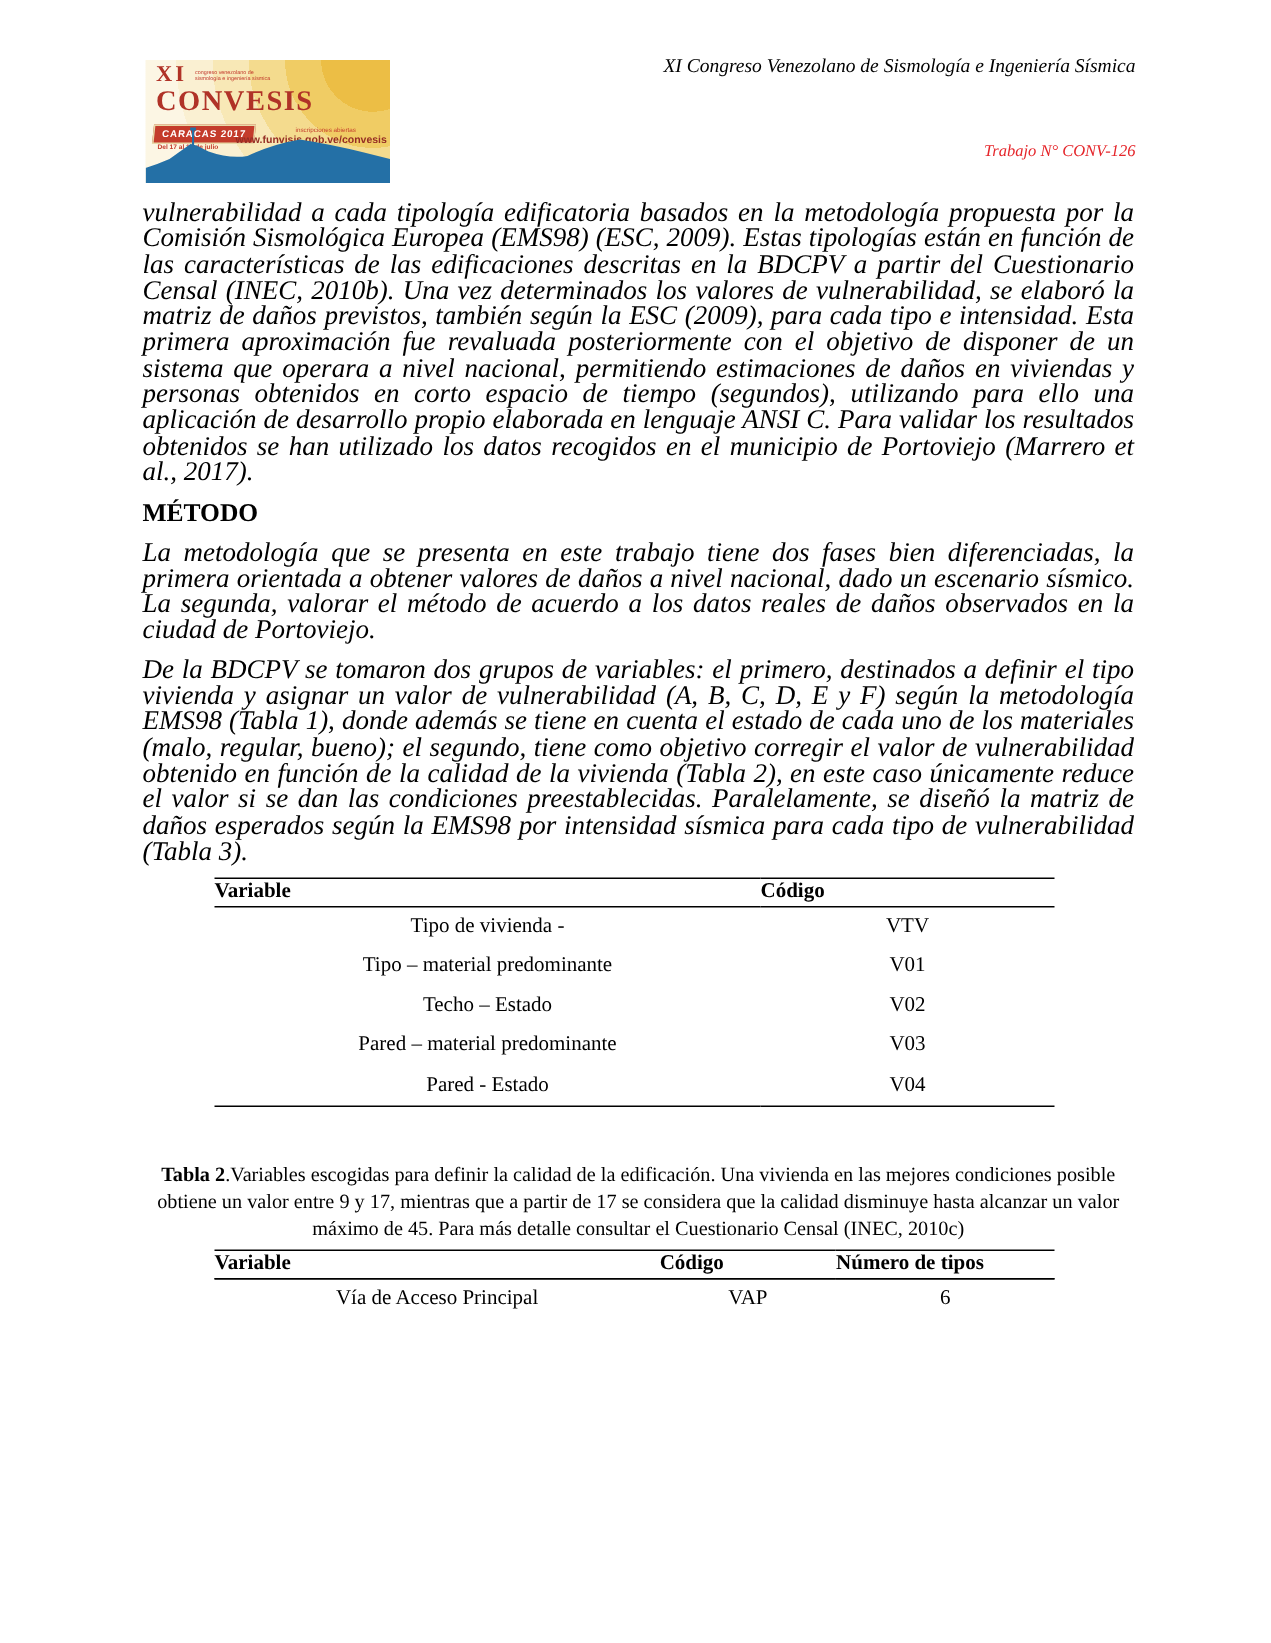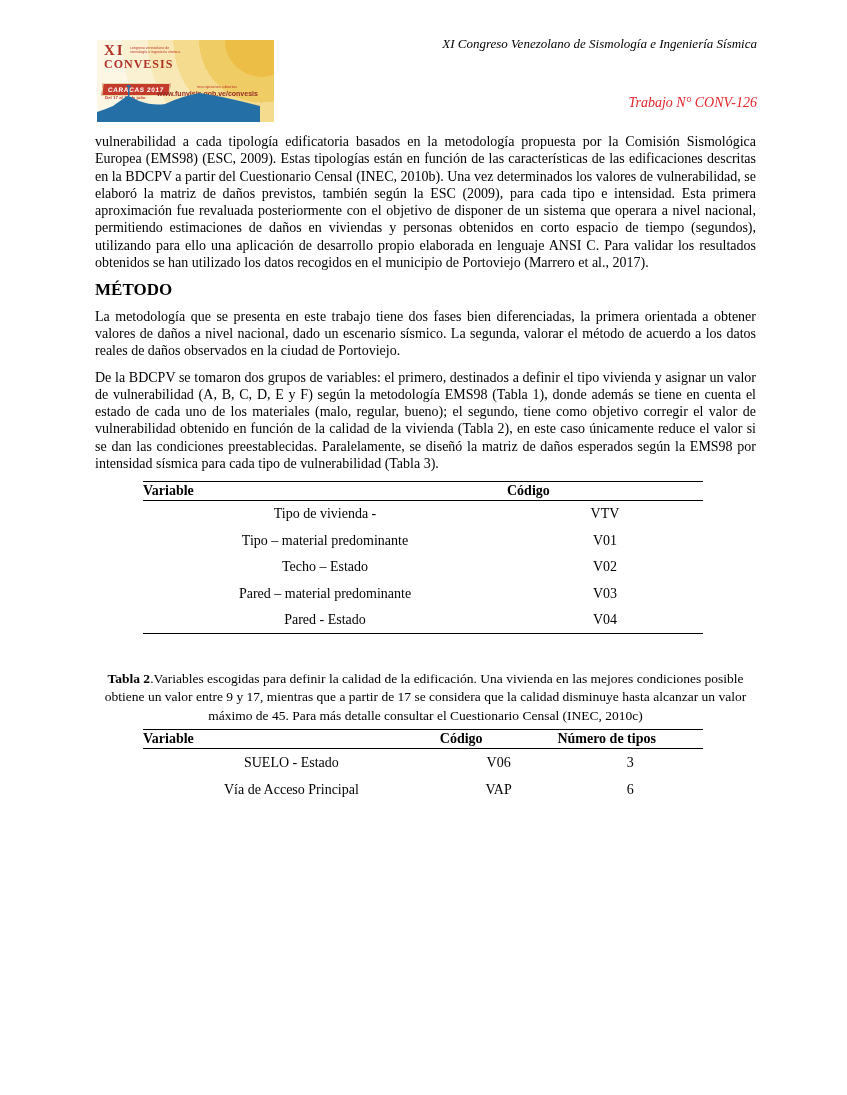--- a/index.html
+++ b/index.html
@@ -11,21 +11,21 @@
     background: #ffffff;
     font-family: "Liberation Serif", serif;
     color: #000000;
     overflow: hidden;
   }
 
   
   .logo {
     position: absolute;
     left: 97px; top: 40px;
-    width: 177px; height: 82px;
+    width: 163px; height: 82px;
     overflow: hidden;
     background: radial-gradient(circle at 93% 0%,
       #ecbe45 0%, #ecbe45 20%,
       #f0cc64 20%, #f0cc64 34%,
       #f4db8e 34%, #f4db8e 48%,
       #f8e8b6 48%, #f8e8b6 62%,
       #faf0d2 62%, #faf0d2 76%,
       #fcf6e4 76%);
   }
   .logo-xi {
@@ -33,21 +33,21 @@
     font-size: 15px; font-weight: bold; letter-spacing: 2px;
     color: #b03227;
   }
   .logo-small {
     position: absolute; left: 33px; top: 6px; width: 54px;
     font-size: 3.6px; line-height: 4.2px; color: #c23a2d;
     font-family: "Liberation Sans", sans-serif;
   }
   .logo-convesis {
     position: absolute; left: 7px; top: 17px;
-    font-size: 12px; font-weight: bold; letter-spacing: 1px;
+    font-size: 19px; font-weight: bold; letter-spacing: 1px;
     color: #b03227;
   }
   .logo-ribbon {
     position: absolute; left: 5px; top: 43px;
     background: #c43b2b; color: #ffffff;
     font-size: 6.5px; font-weight: bold; letter-spacing: 0.6px;
     padding: 2px 5px;
     transform: skewX(-6deg);
     font-family: "Liberation Sans", sans-serif;
     border: 0.5px solid #e8d9a8;
@@ -75,31 +75,32 @@
   
   .conf {
     position: absolute; top: 36px; right: 90px;
     text-align: center; font-style: italic;
     font-size: 13px; line-height: 16.4px;
     color: #000000;
   }
   .trabajo {
     position: absolute; top: 95px; right: 90px;
     text-align: left; font-style: italic;
-    font-size: 14px; color: #e5252a;
+    font-size: 11px; color: #e5252a;
   }
 
   
   .content {
     position: absolute; left: 95px; top: 133px; width: 661px;
   }
   p.body-par {
     margin: 0 0 9px 0;
-    font-size: 14px; line-height: 17.3px;
+    font-size: 18px; line-height: 17.3px;
     text-align: justify;
+    font-style: italic;
   }
   h2.section {
     margin: 10px 0 9px 0;
     font-size: 17px; line-height: 17.3px;
     font-weight: bold;
   }
 
   .caption {
     width: 650px;
     margin: 36px auto 4px auto;
@@ -204,25 +205,20 @@
         </colgroup>
       <thead>
         <tr>
           <th>Variable</th>
           <th>Código</th>
           <th>Número de tipos</th>
         </tr>
       </thead>
       <tbody>
           <tr>
-            <td>SUELO - Estado</td>
-            <td>V06</td>
-            <td>3</td>
-          </tr>
-          <tr>
             <td>Vía de Acceso Principal</td>
             <td>VAP</td>
             <td>6</td>
           </tr>
         </tbody>
     </table>
   </div>
 
 </div>
 

